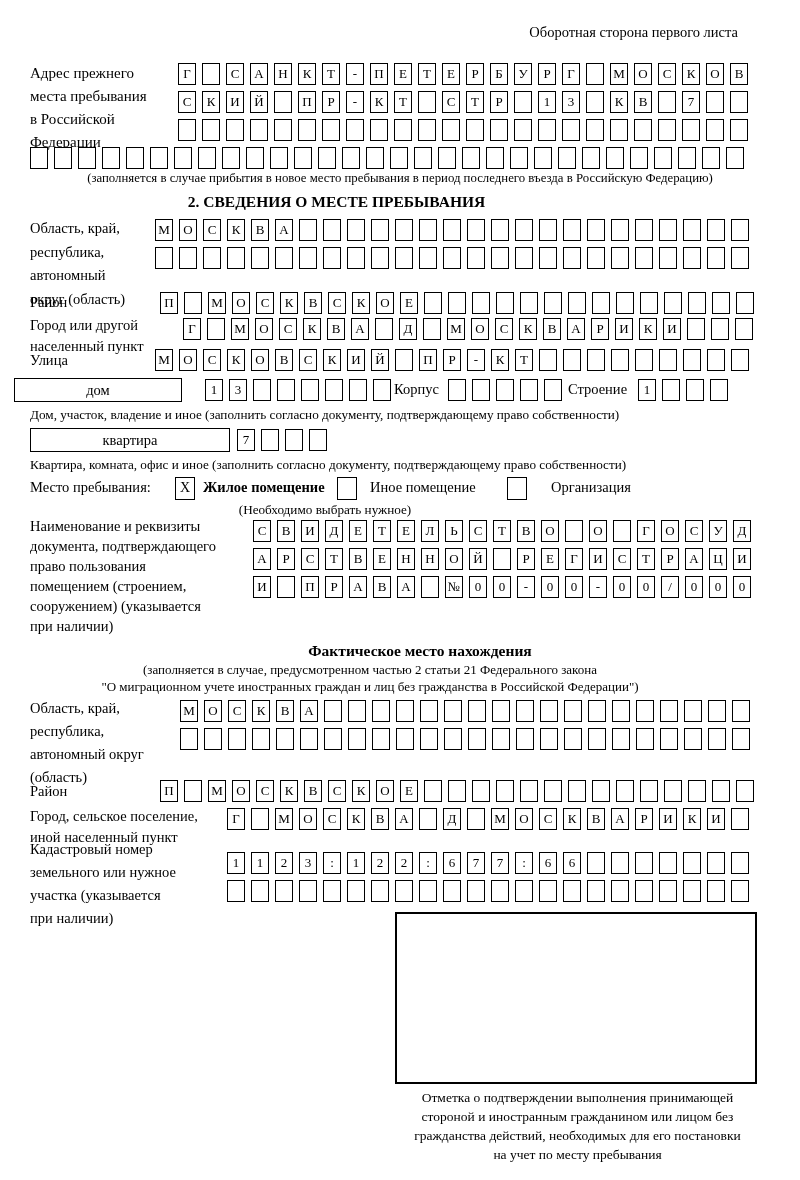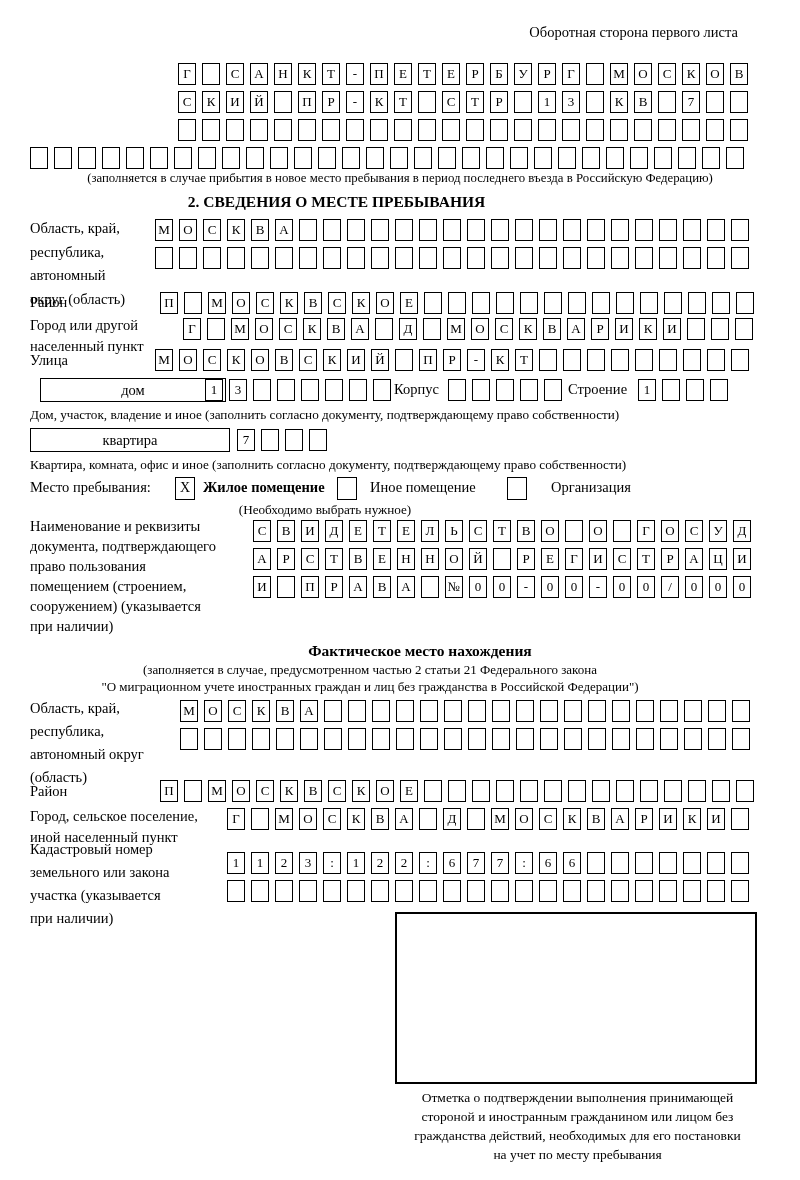--- a/index.html
+++ b/index.html
@@ -19,20 +19,26 @@
   .stampbox{position:absolute;box-sizing:border-box;border:2px solid #000;background:#fff;}
   .note{font-size:12.8px;}
 </style>
 </head>
 <body>
 
 <div class="page">
 
   <div class="txt" style="top:24px;right:62px;">Оборотная сторона первого листа</div>
 
+  <div class="lines" style="left:30px;top:62px;font-size:15px;line-height:23px;">
+      <div>Адрес прежнего</div>
+      <div>места пребывания</div>
+      <div>в Российской</div>
+      <div>Федерации</div>
+    </div>
   <div class="cells" style="left:178px;top:63px;">
       <span class="cell">Г</span>
       <span class="cell"></span>
       <span class="cell">С</span>
       <span class="cell">А</span>
       <span class="cell">Н</span>
       <span class="cell">К</span>
       <span class="cell">Т</span>
       <span class="cell">-</span>
       <span class="cell">П</span>
@@ -283,21 +289,21 @@
       <span class="cell"></span>
       <span class="cell"></span>
       <span class="cell"></span>
       <span class="cell"></span>
       <span class="cell"></span>
       <span class="cell"></span>
       <span class="cell"></span>
       <span class="cell"></span>
     </div>
 
-  <div class="rect" style="left:40px;top:378px;width:186px;height:24px;">дом</div>
+  <div class="rect" style="left:14px;top:378px;width:168px;height:24px;">дом</div>
   <div class="cells" style="left:205px;top:379px;">
       <span class="cell">1</span>
       <span class="cell">3</span>
       <span class="cell"></span>
       <span class="cell"></span>
       <span class="cell"></span>
       <span class="cell"></span>
       <span class="cell"></span>
       <span class="cell"></span>
     </div>
@@ -532,21 +538,21 @@
       <span class="cell">А</span>
       <span class="cell">Р</span>
       <span class="cell">И</span>
       <span class="cell">К</span>
       <span class="cell">И</span>
       <span class="cell"></span>
     </div>
 
   <div class="lines" style="left:30px;top:838px;line-height:23px;">
       <div>Кадастровый номер</div>
-      <div>земельного или закона</div>
+      <div>земельного или нужное</div>
       <div>участка (указывается</div>
       <div>при наличии)</div>
     </div>
   <div class="cells" style="left:227px;top:852px;">
       <span class="cell">1</span>
       <span class="cell">1</span>
       <span class="cell">2</span>
       <span class="cell">3</span>
       <span class="cell">:</span>
       <span class="cell">1</span>

